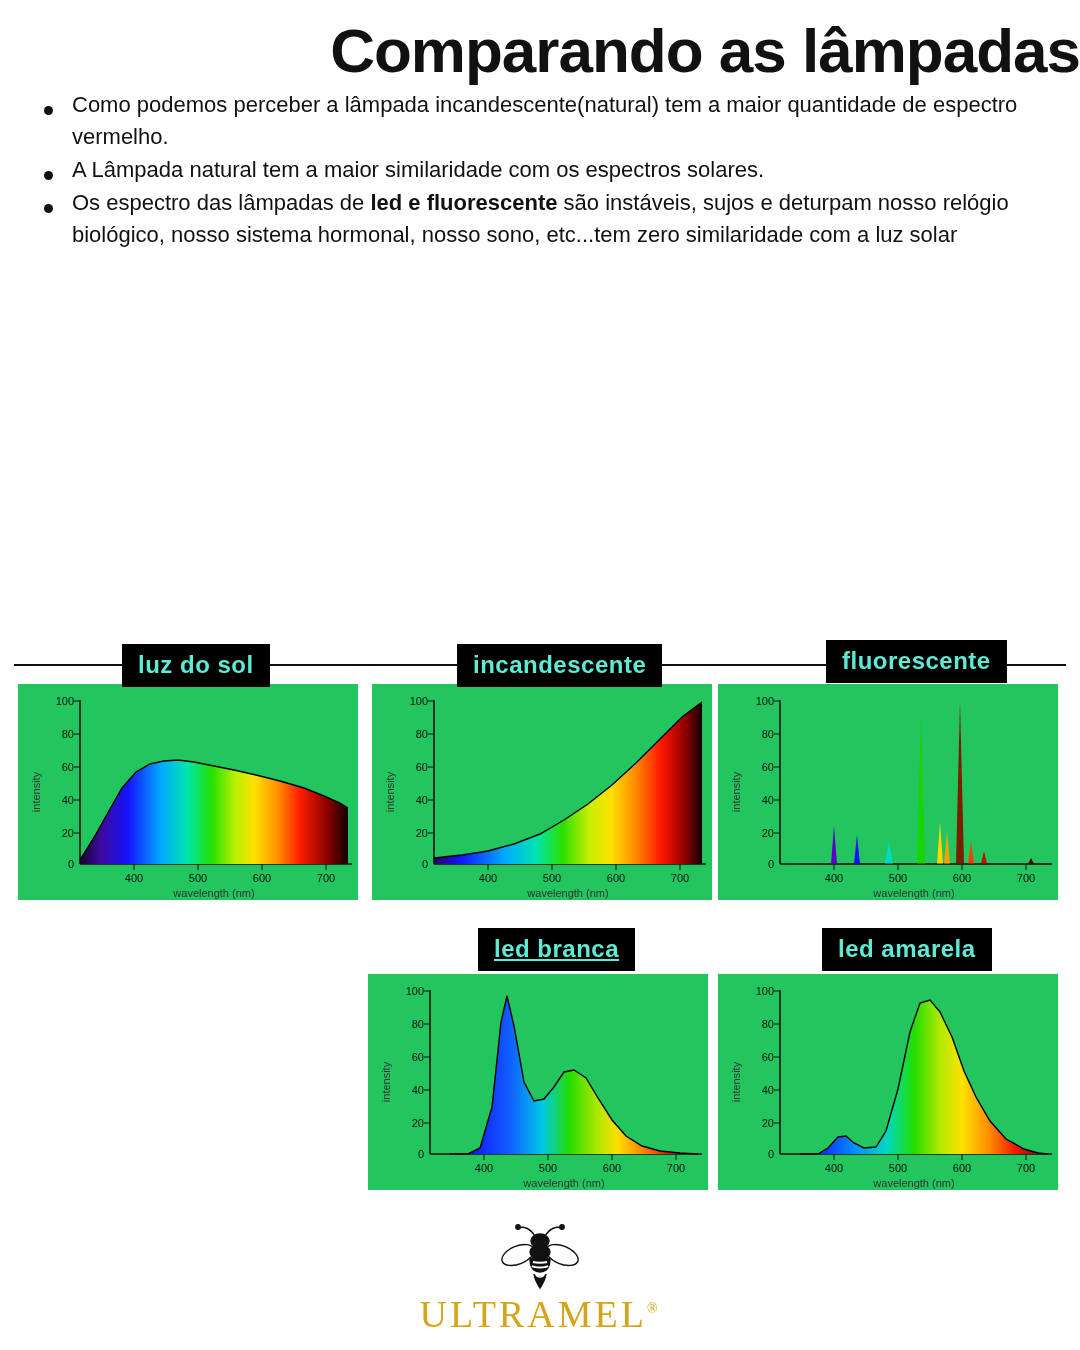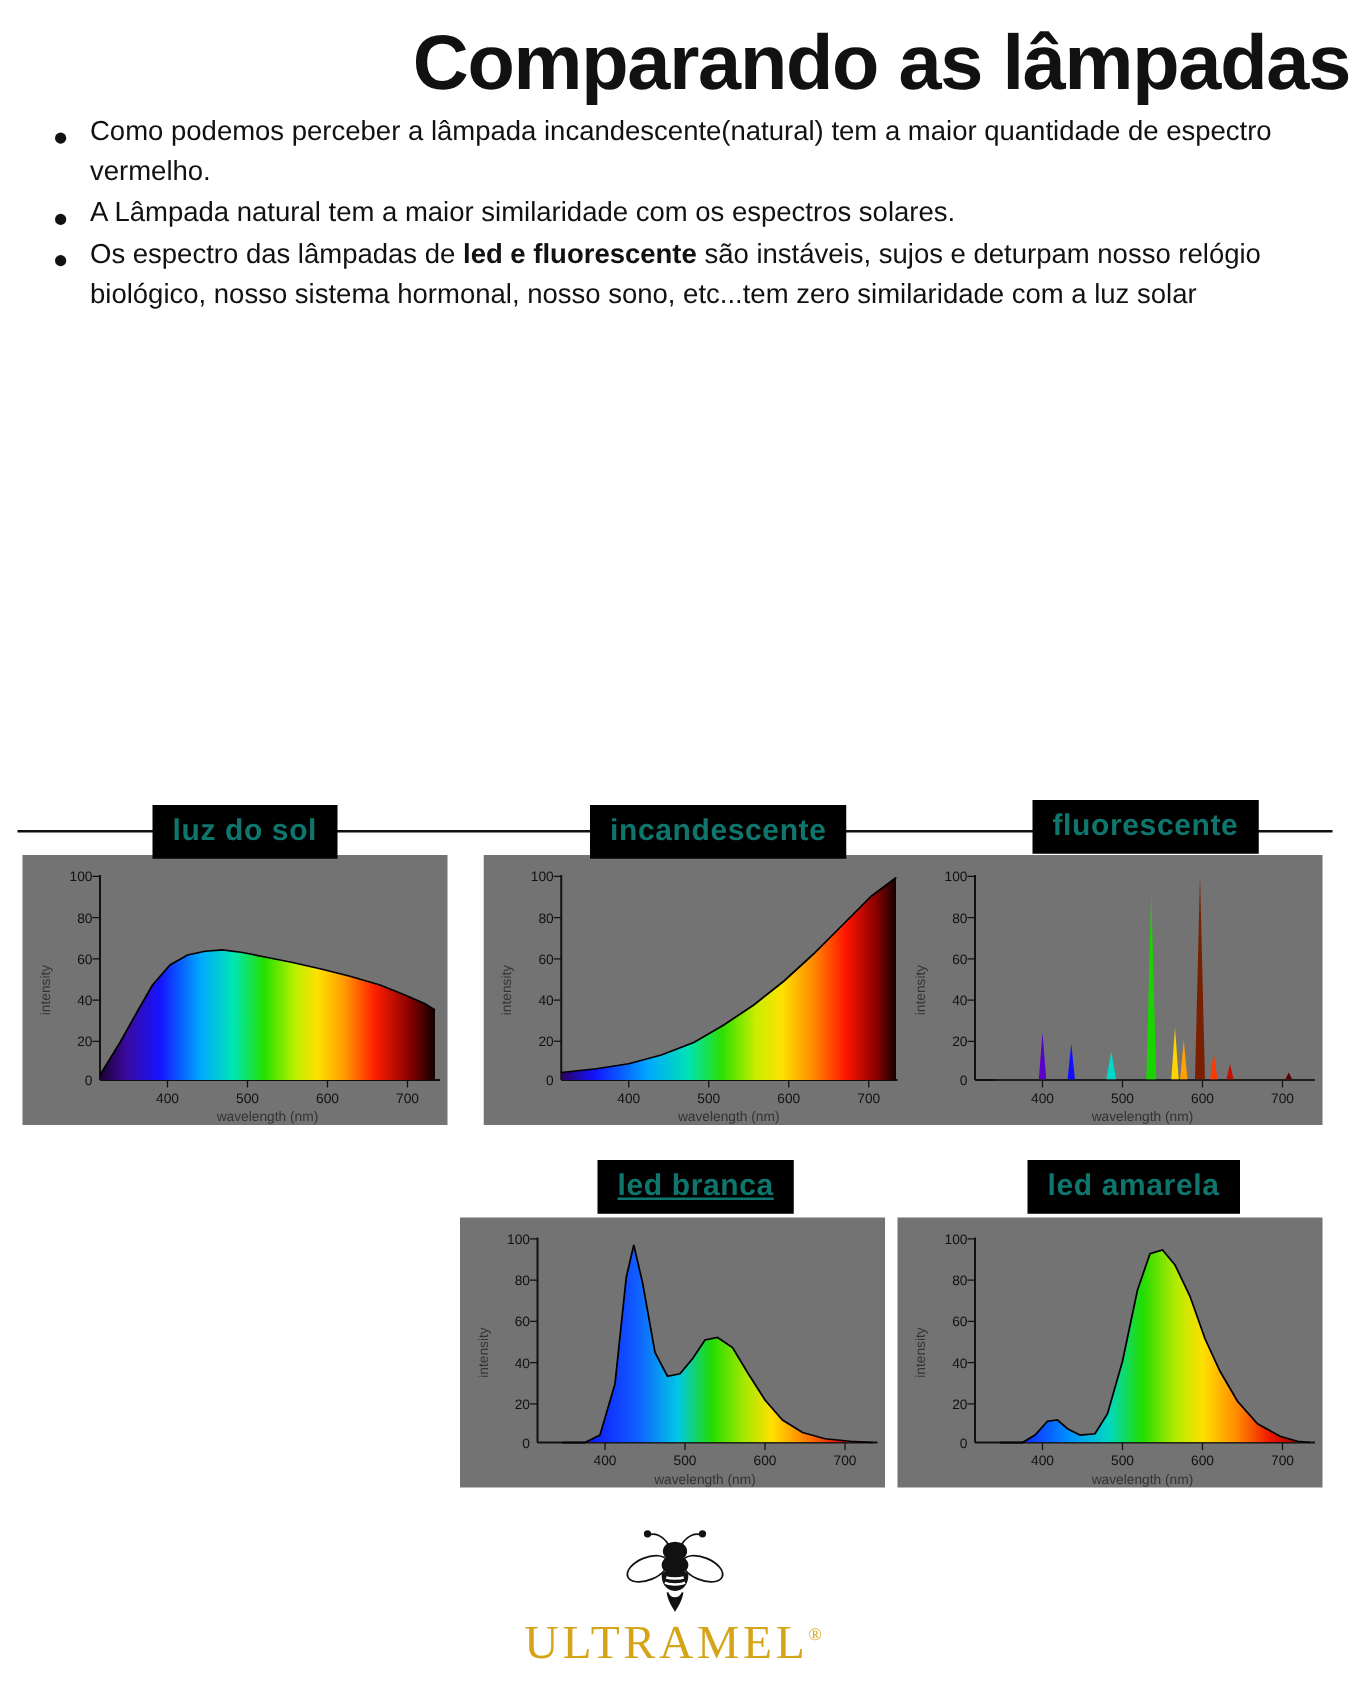--- a/index.html
+++ b/index.html
@@ -70,32 +70,32 @@
     background: #111;
   }
 
   .chart-cell {
     position: absolute;
   }
 
   .chart-label {
     position: absolute;
     background: #000;
-    color: #0f766e;
+    color: #5eead4;
     font-weight: bold;
     font-size: 24px;
     letter-spacing: 0.5px;
     padding: 7px 16px 8px 16px;
     white-space: nowrap;
     z-index: 5;
   }
 
   .plot {
     position: absolute;
-    background: #737373;
+    background: #22c55e;
   }
   .plot svg { display: block; }
 
   
   .footer {
     position: absolute;
     left: 0;
     bottom: 14px;
     width: 1080px;
     text-align: center;
@@ -194,21 +194,21 @@
           <text transform="translate(22,108) rotate(-90)" text-anchor="middle" fill="#333">intensity</text>
         </g>
         <g clip-path="url(#cSun)">
           <rect x="62" y="10" width="268" height="170" fill="url(#gSun)"></rect>
         </g>
         <path d="M62,176 L78,150 L92,125 L104,104 L118,88 L132,80 L146,77 L160,76 L176,78 L196,82 L216,86 L238,91 L262,97 L286,104 L306,112 L322,119 L330,124" fill="none" stroke="#000" stroke-width="1.4"></path>
       </svg>
     </div>
   </div>
 
-  <div class="chart-cell" style="left:387px; top:0px; width:340px; height:260px;">
+  <div class="chart-cell" style="left:372px; top:0px; width:340px; height:260px;">
     <div class="chart-label" style="left:85px; top:4px;">incandescente</div>
     <div class="plot" style="left:0; top:44px; width:340px; height:216px;">
       <svg width="340" height="216" viewBox="0 0 340 216">
         <defs>
           <linearGradient id="gInc" x1="0" y1="0" x2="1" y2="0">
             <stop offset="0.00" stop-color="#2a0060"></stop>
             <stop offset="0.10" stop-color="#1414ff"></stop>
             <stop offset="0.26" stop-color="#00a8ff"></stop>
             <stop offset="0.38" stop-color="#00e2b4"></stop>
             <stop offset="0.48" stop-color="#2ce000"></stop>

